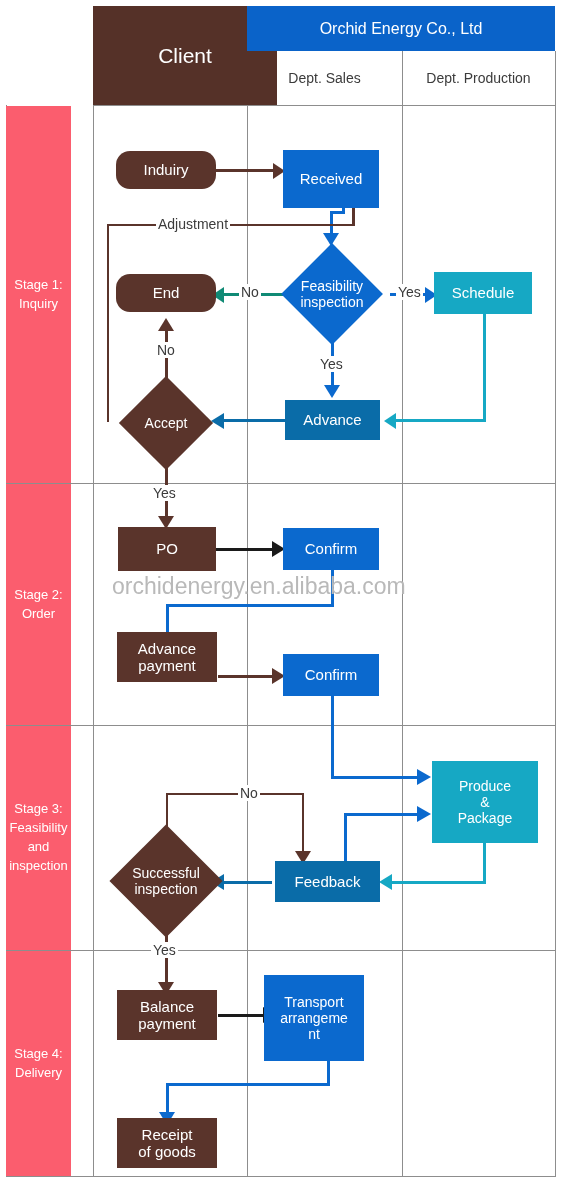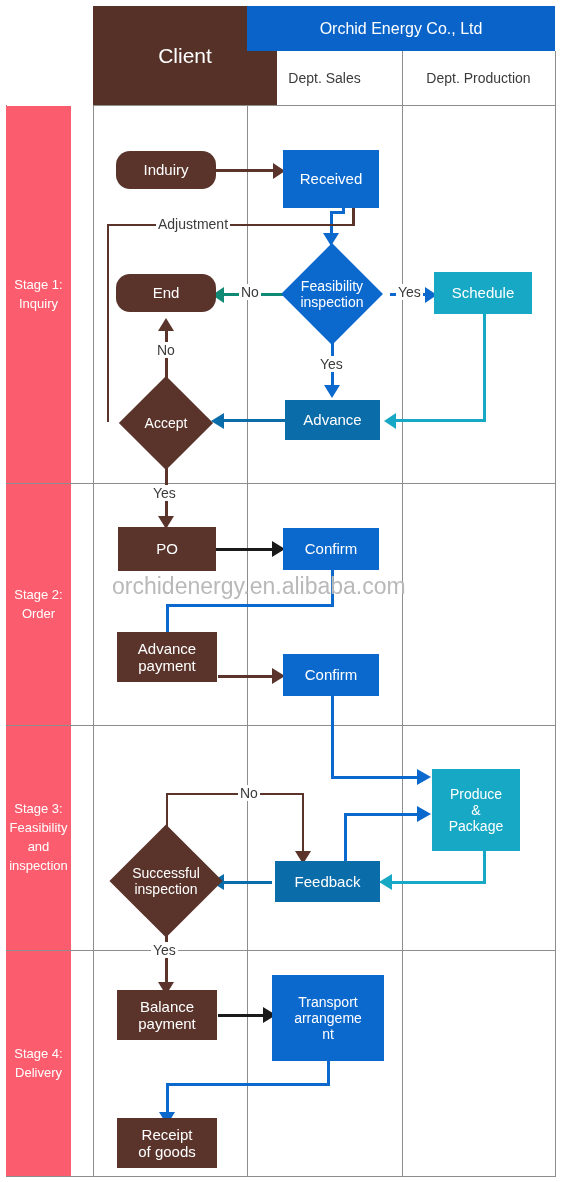--- a/index.html
+++ b/index.html
@@ -238,21 +238,21 @@
 
   <div class="seg h3 c-bluedark" style="left:222px;top:881px;width:50px;"></div>
   <div class="arrow ar-left" style="left:211px;top:874px;border-right:13px solid #0a6ca8;"></div>
 
   <div class="seg v2 c-brown" style="left:166px;top:793px;height:52px;"></div>
   <div class="seg h2 c-brown" style="left:166px;top:793px;width:137px;"></div>
   <div class="seg v2 c-brown" style="left:302px;top:793px;height:62px;"></div>
   <div class="arrow ar-down" style="left:295px;top:851px;border-top:13px solid #5a342b;"></div>
   <div class="elabel" style="left:238px;top:785px;">No</div>
 
-  <div class="node teal fs14" style="left:432px;top:761px;width:88px;height:82px;margin-top:8px;">
+  <div class="node teal fs14" style="left:432px;top:761px;width:106px;height:82px;">
     <div>
       <div>Produce</div>
       <div>&amp;</div>
       <div>Package</div>
     </div>
   </div>
 
   <div class="node blue-dark fs15" style="left:275px;top:861px;width:105px;height:41px;">
     <span>Feedback</span>
   </div>
@@ -279,21 +279,21 @@
   <div class="seg v3 c-blue" style="left:166px;top:1083px;height:32px;"></div>
   <div class="arrow ar-down" style="left:159px;top:1112px;border-top:13px solid #0b69ce;"></div>
 
   <div class="node brown fs15" style="left:117px;top:990px;width:100px;height:50px;">
     <div>
       <div>Balance</div>
       <div>payment</div>
     </div>
   </div>
 
-  <div class="node blue fs14" style="left:272px;top:975px;width:112px;height:86px;">
+  <div class="node blue fs14" style="left:264px;top:975px;width:100px;height:86px;">
     <div>
       <div>Transport</div>
       <div>arrangeme</div>
       <div>nt</div>
     </div>
   </div>
 
   <div class="node brown fs15" style="left:117px;top:1118px;width:100px;height:50px;">
     <div>
       <div>Receipt</div>

